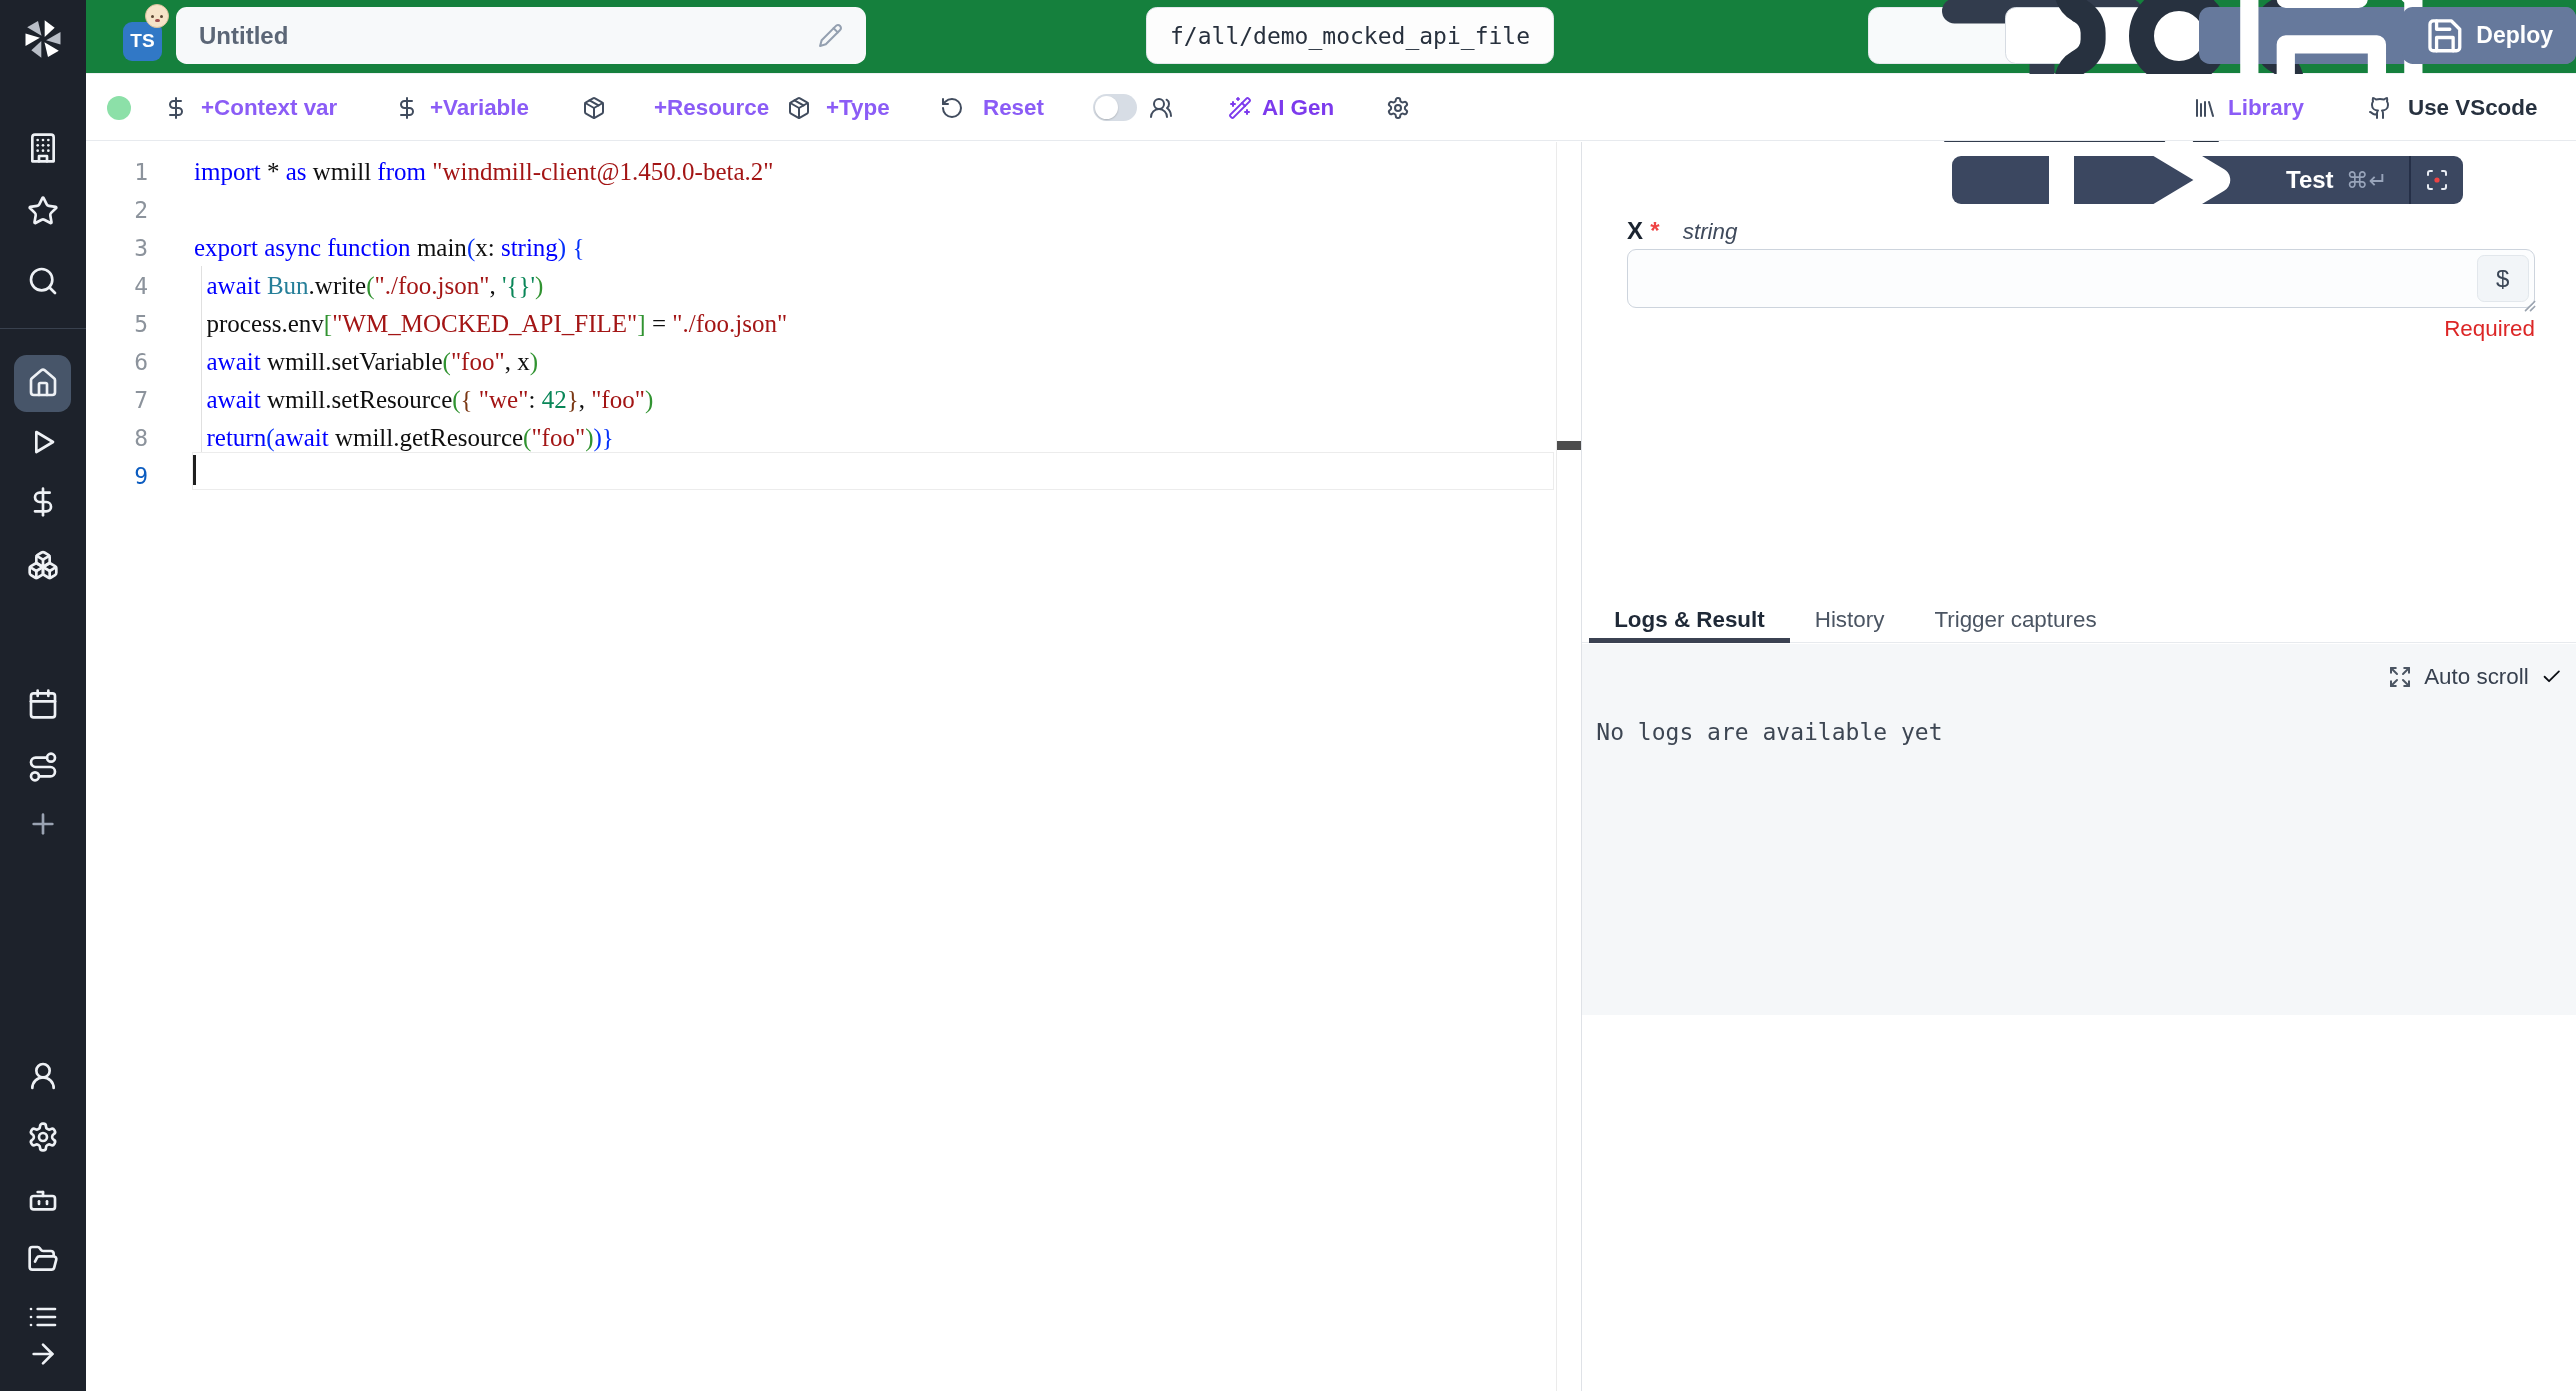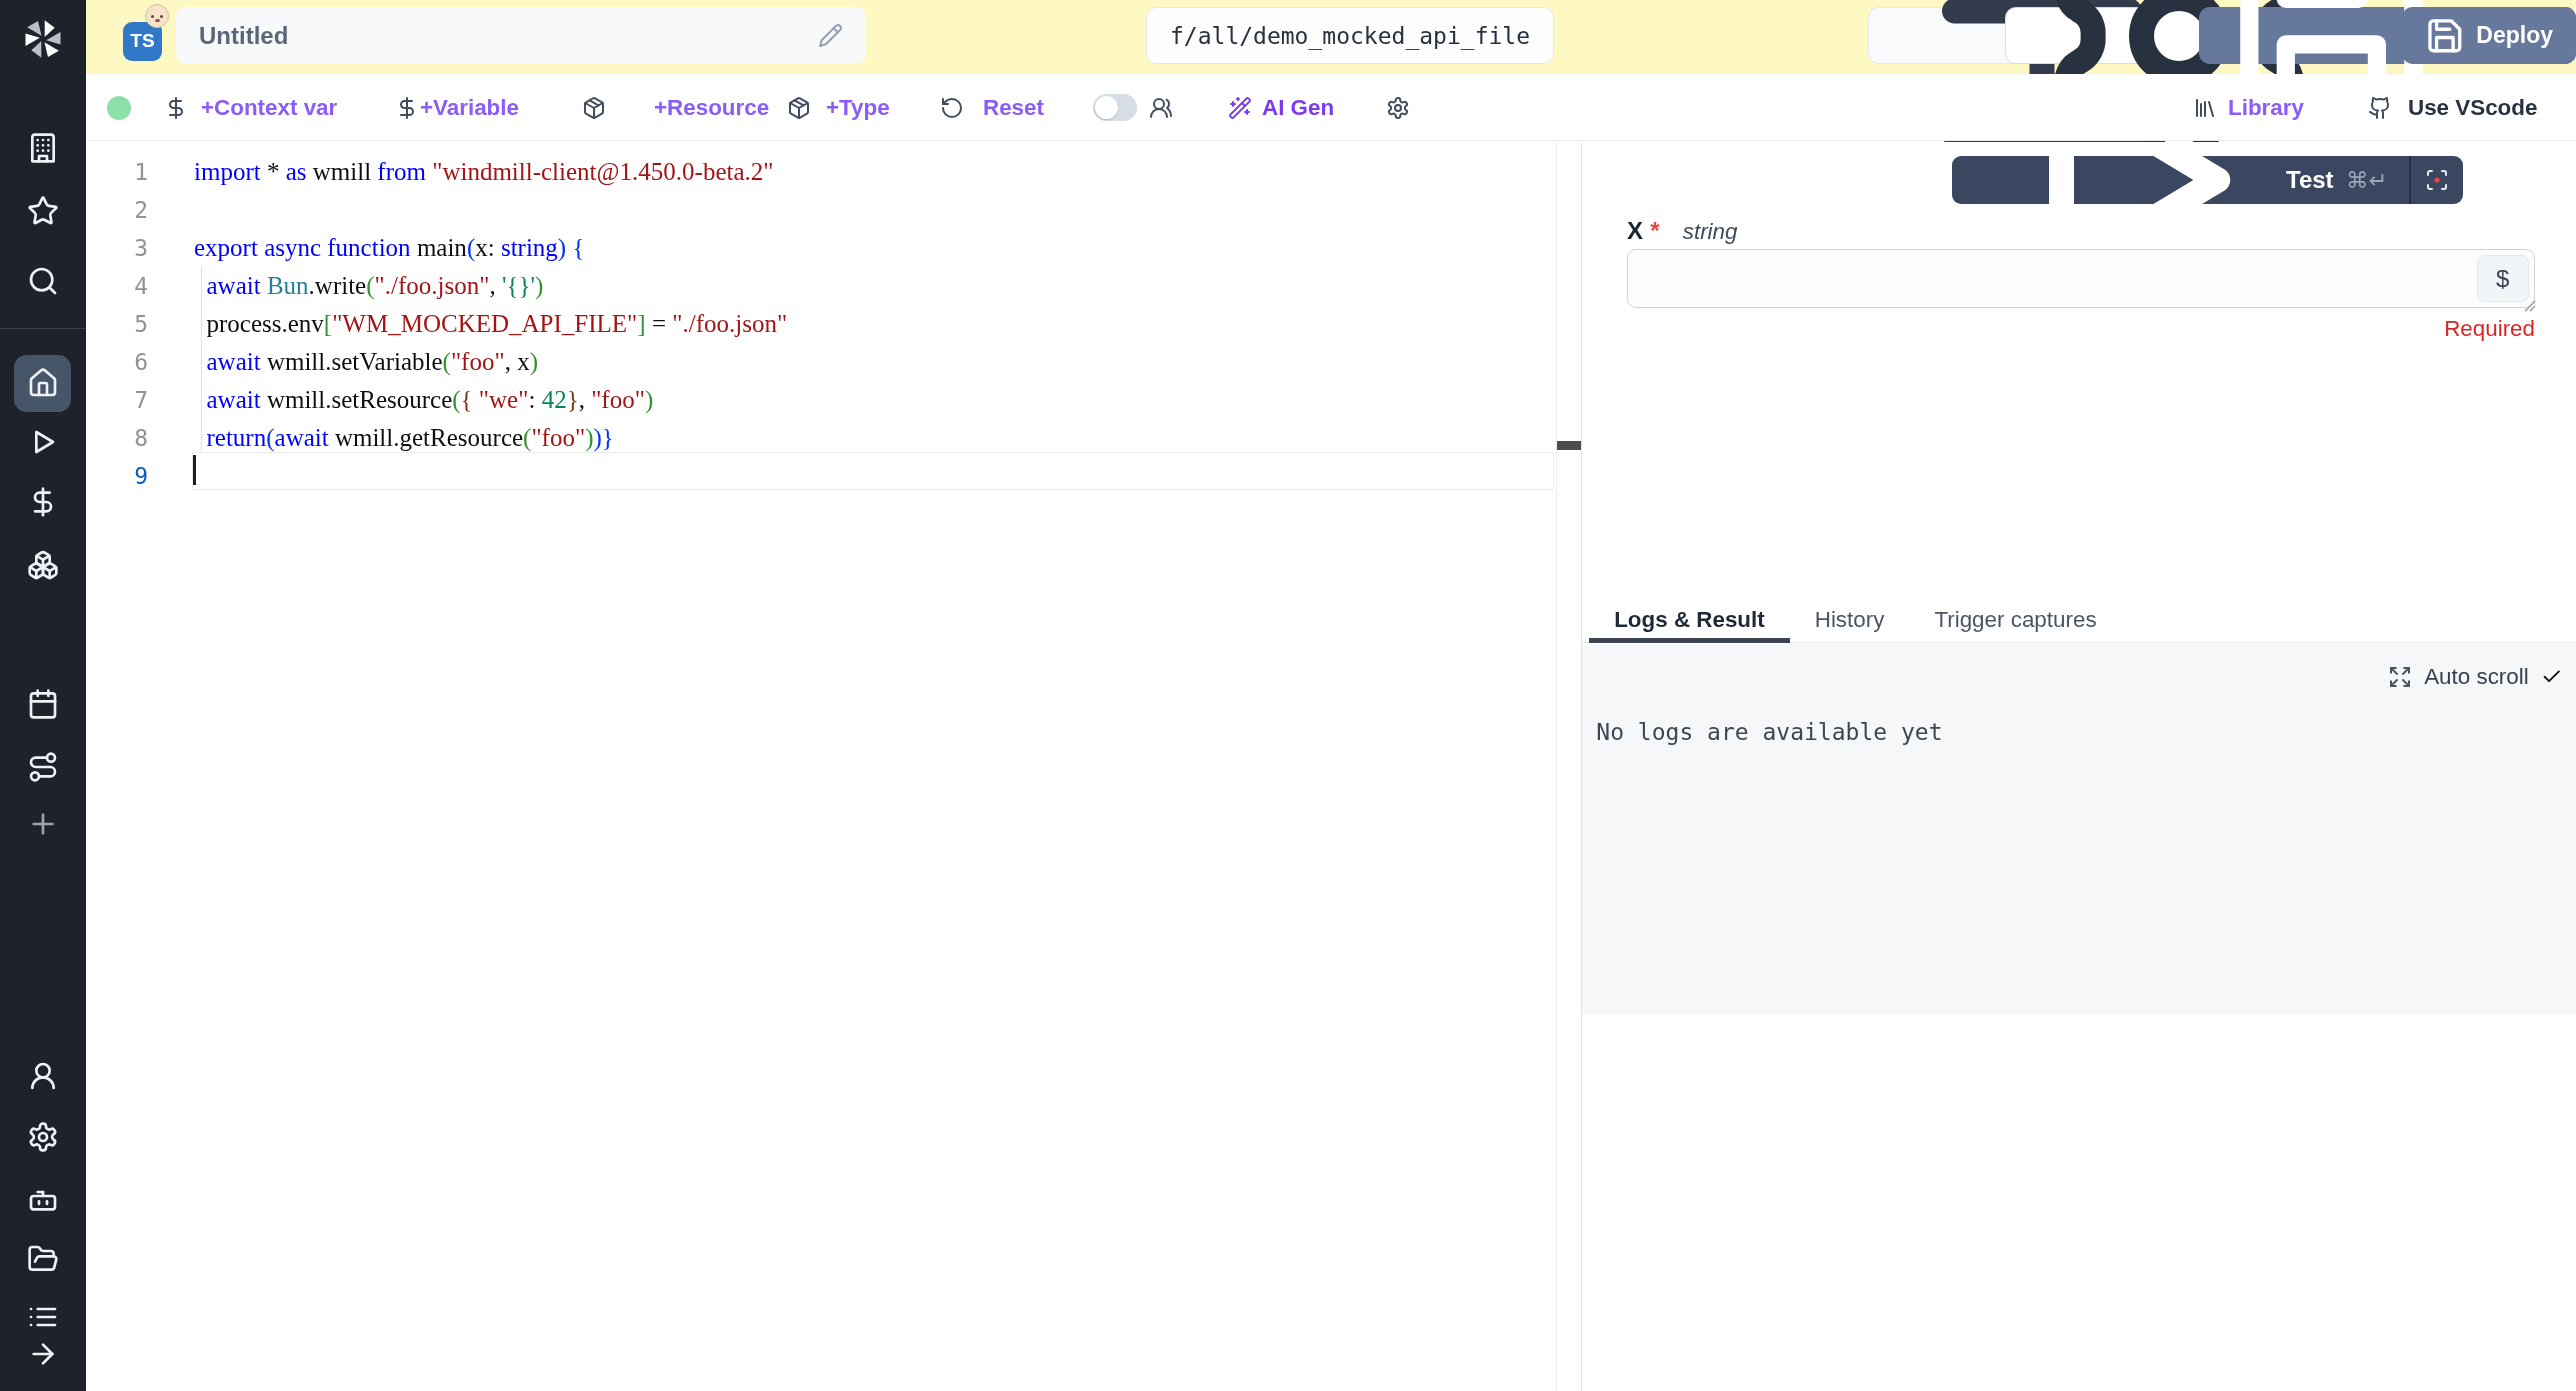--- a/index.html
+++ b/index.html
@@ -13,21 +13,21 @@
   .sidebar{left:0;top:0;width:86px;height:1392px;background:#1d222b;}
   .sb-item{position:absolute;left:27px;width:32px;height:32px;color:#eef1f5;}
   .sb-item svg{width:32px;height:32px;}
   .sb-item.dim{color:#9aa3b2;}
   .sb-active-bg{position:absolute;left:14.3px;top:355px;width:57px;height:57px;
                 background:#475569;border-radius:12.5px;}
   .sb-divider{position:absolute;left:0;top:328px;width:86px;height:0.9px;background:#39414e;}
   .logo{position:absolute;left:18px;top:14.3px;width:50px;height:50px;}
 
   
-  .topbar{left:86px;top:0;width:2490px;height:74px;background:#fef9c3;border-bottom:0.9px solid #eef0f3;}
+  .topbar{left:86px;top:0;width:2490px;height:74px;background:#15803d;border-bottom:0.9px solid #eef0f3;}
   .ts-badge{left:37px;top:21.5px;width:39px;height:39px;background:#3178c6;border-radius:9px;
             color:#fff;font-weight:800;font-size:19px;display:flex;align-items:center;justify-content:center;}
   .bun-badge{left:59px;top:3.6px;width:24px;height:24px;border-radius:50%;
              background:#f6e3c8;border:0.9px solid #d9c09a;}
   .bun-badge .eye{position:absolute;top:10.7px;width:3.1px;height:3.1px;border-radius:50%;background:#5b4632;}
   .bun-badge .mouth{position:absolute;top:14.3px;left:9.4px;width:4.5px;height:3.6px;border-radius:50%;background:#a14d4d;}
   .title-box{left:90px;top:7.2px;width:690px;height:57px;background:#f7f9fa;border-radius:10.7px;
              display:flex;align-items:center;padding:0 23px;}
   .title-text{font-size:24px;font-weight:600;color:#5b6676;flex:1;}
   .title-pencil{width:25px;height:25px;color:#94a0b0;}
@@ -335,21 +335,21 @@
           <path d="M17 5H9.5a3.5 3.5 0 0 0 0 7h5a3.5 3.5 0 0 1 0 7H6"></path>
         </svg>
       </span>
     <span class="abs tl-lb" style="left:115px">+Context var</span>
     <span class="abs tl-ic" style="left:309px">
         <svg viewBox="0 0 24 24" fill="none" stroke="currentColor" stroke-width="2" stroke-linecap="round" stroke-linejoin="round" style="width:100%;height:100%">
           <path d="M12 2v20"></path>
           <path d="M17 5H9.5a3.5 3.5 0 0 0 0 7h5a3.5 3.5 0 0 1 0 7H6"></path>
         </svg>
       </span>
-    <span class="abs tl-lb" style="left:334px">+Variable</span>
+    <span class="abs tl-lb" style="left:344px">+Variable</span>
     <span class="abs tl-ic" style="left:496px">
         <svg viewBox="0 0 24 24" fill="none" stroke="currentColor" stroke-width="2" stroke-linecap="round" stroke-linejoin="round" style="width:100%;height:100%">
           <path d="m7.5 4.27 9 5.15"></path>
           <path d="M21 8a2 2 0 0 0-1-1.73l-7-4a2 2 0 0 0-2 0l-7 4A2 2 0 0 0 3 8v8a2 2 0 0 0 1 1.73l7 4a2 2 0 0 0 2 0l7-4A2 2 0 0 0 21 16Z"></path>
           <path d="M3.3 7 12 12l8.7-5"></path>
           <path d="M12 22V12"></path>
         </svg>
       </span>
     <span class="abs tl-lb" style="left:568px">+Resource</span>
     <span class="abs tl-ic" style="left:701px">

